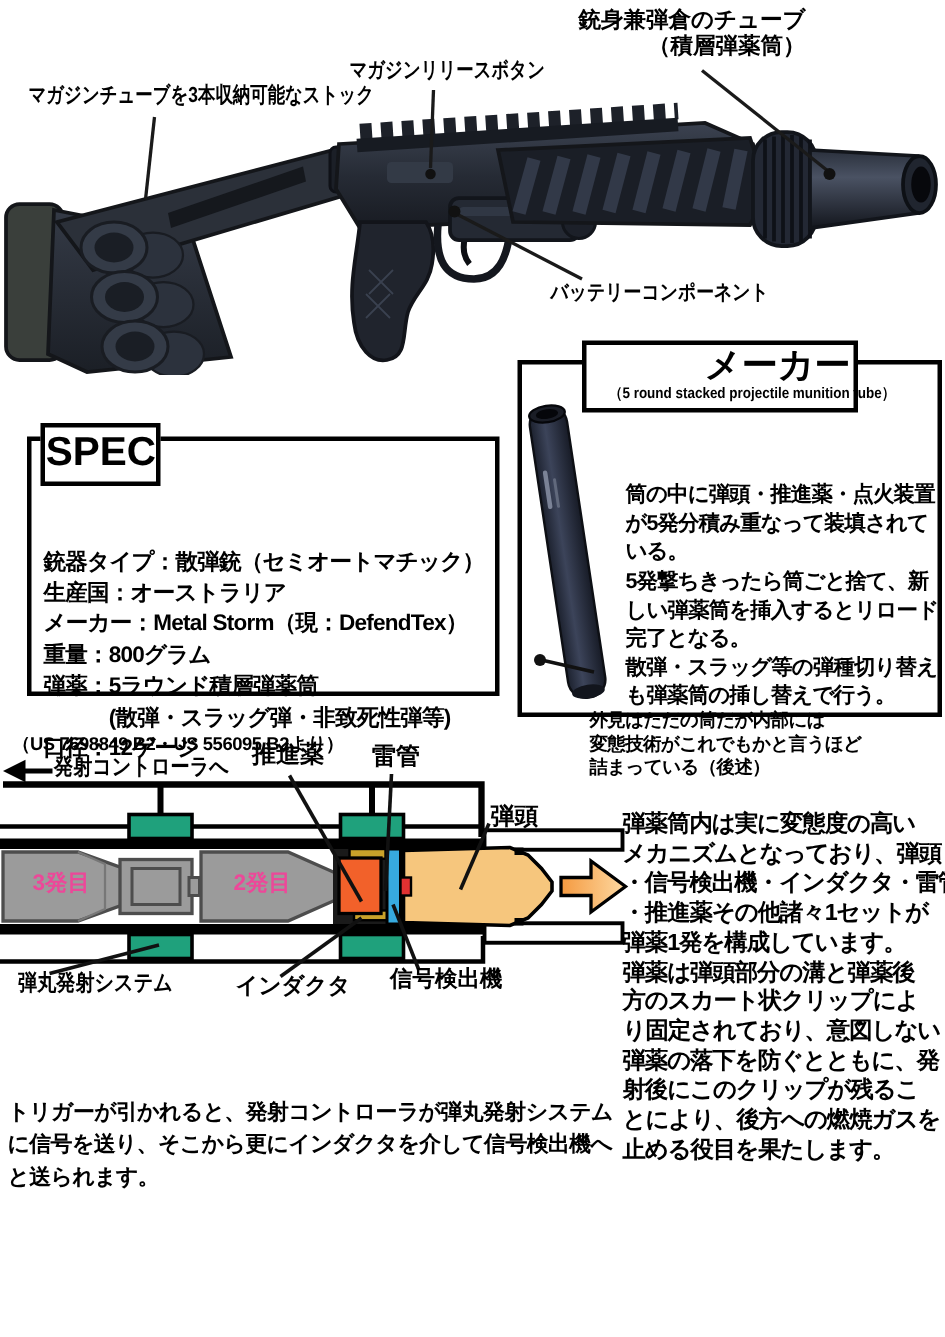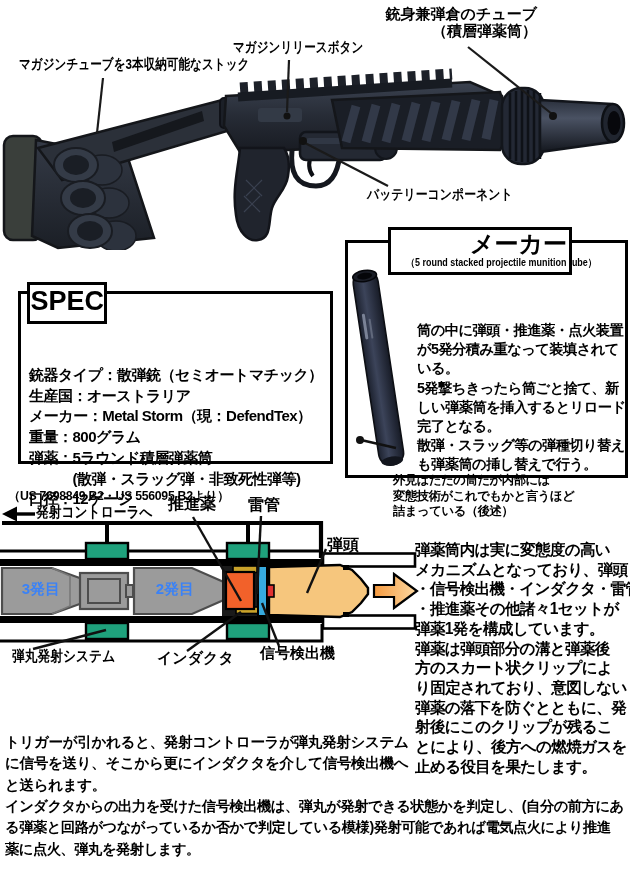--- a/index.html
+++ b/index.html
@@ -4,21 +4,21 @@
 <style>
   html,body{margin:0;padding:0;background:#fff;}
   #page{position:relative;width:630px;height:891px;background:#fff;overflow:hidden;
         font-family:"Liberation Sans","DejaVu Sans",sans-serif;color:#000;}
   .abs{position:absolute;}
   .b{font-weight:bold;}
   .pre{white-space:pre;margin-top:48px;}
   .lbl{font-weight:bold;white-space:nowrap;line-height:1.1;}
   .cx85{transform:scaleX(.85);transform-origin:0 0;display:inline-block;}
   .cx80{transform:scaleX(.80);transform-origin:0 0;display:inline-block;}
-  .white{color:#3b82f6;}
+  .white{color:#ec4899;}
   .ctr{text-align:right;}
   .box{border:3px solid #000;background:#fff;box-sizing:border-box;}
   .titlebox{border:3px solid #000;background:#fff;box-sizing:border-box;z-index:5;}
   svg{display:block;}
 </style>
 </head>
 <body>
 
 <div id="page">
 
@@ -274,18 +274,15 @@
 り固定されており、意図しない
 弾薬の落下を防ぐとともに、発
 射後にこのクリップが残るこ
 とにより、後方への燃焼ガスを
 止める役目を果たします。</div>
 
   <div class="abs b pre" style="left:5px;top:684px;font-size:14.6px;line-height:21.4px;letter-spacing:-0.4px;">トリガーが引かれると、発射コントローラが弾丸発射システム
 に信号を送り、そこから更にインダクタを介して信号検出機へ
 と送られます。</div>
 
-  <div class="abs b pre" style="left:5px;top:748px;font-size:14.3px;line-height:21.4px;letter-spacing:-0.5px;">インダクタからの出力を受けた信号検出機は、弾丸が発射できる状態かを判定し、(自分の前方にあ
-る弾薬と回路がつながっているか否かで判定している模様)発射可能であれば電気点火により推進
-薬に点火、弾丸を発射します。</div>
 
 
 </div>
 
 </body></html>

